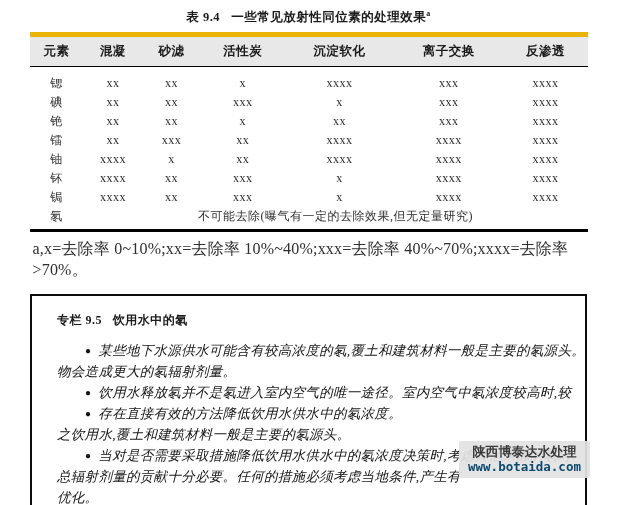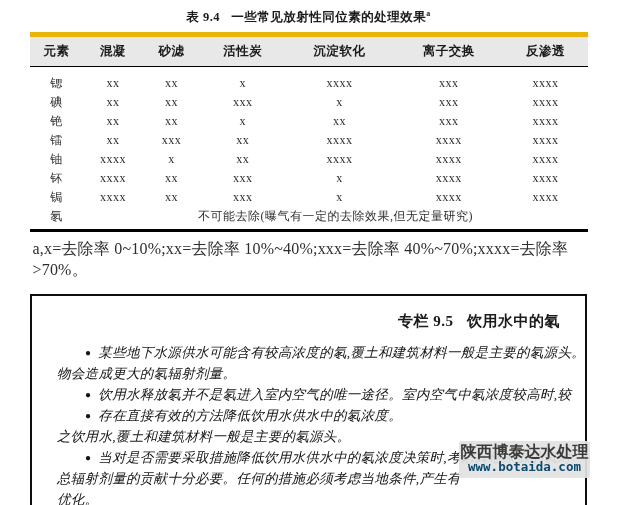--- a/index.html
+++ b/index.html
@@ -37,36 +37,36 @@
   .footnote{
     width:552px;margin:7px auto 0;font-size:16px;color:#2e2e2e;
     letter-spacing:.2px;
   }
   
   .box{
     width:557px;box-sizing:border-box;margin:13px auto 0;
     border:2.5px solid #0d0d0d;padding:9px 25px 12px;
   }
   .box-title{
-    text-align:right;font-weight:bold;font-size:15px;
+    text-align:left;font-weight:bold;font-size:12px;
     margin:7px 0 11px;letter-spacing:.5px;
   }
   .bline{
     font-size:13.5px;line-height:21px;white-space:nowrap;
     font-style:italic;color:#141414;letter-spacing:.3px;
   }
   .bline.first{padding-left:28px;}
   .dot{font-style:normal;font-size:10px;margin-right:7px;vertical-align:1px;}
   
   .watermark{
     position:absolute;left:459px;top:441px;width:131px;height:37px;
     background:rgba(226,226,226,0.93);border-radius:2px;
     display:flex;flex-direction:column;justify-content:center;align-items:center;
   }
-  .wm1{font-size:16px;font-weight:bold;color:#3a3a3a;line-height:15px;
+  .wm1{font-size:13px;font-weight:bold;color:#3a3a3a;line-height:15px;
        font-family:"Liberation Serif",serif;}
   .wm2{font-family:"DejaVu Sans Mono","Liberation Mono",monospace;
        font-weight:bold;font-size:12.5px;color:#0c4a6e;line-height:16px;}
 </style>
 </head>
 <body>
 
 <div class="doc">
 
   <div class="table-title">

